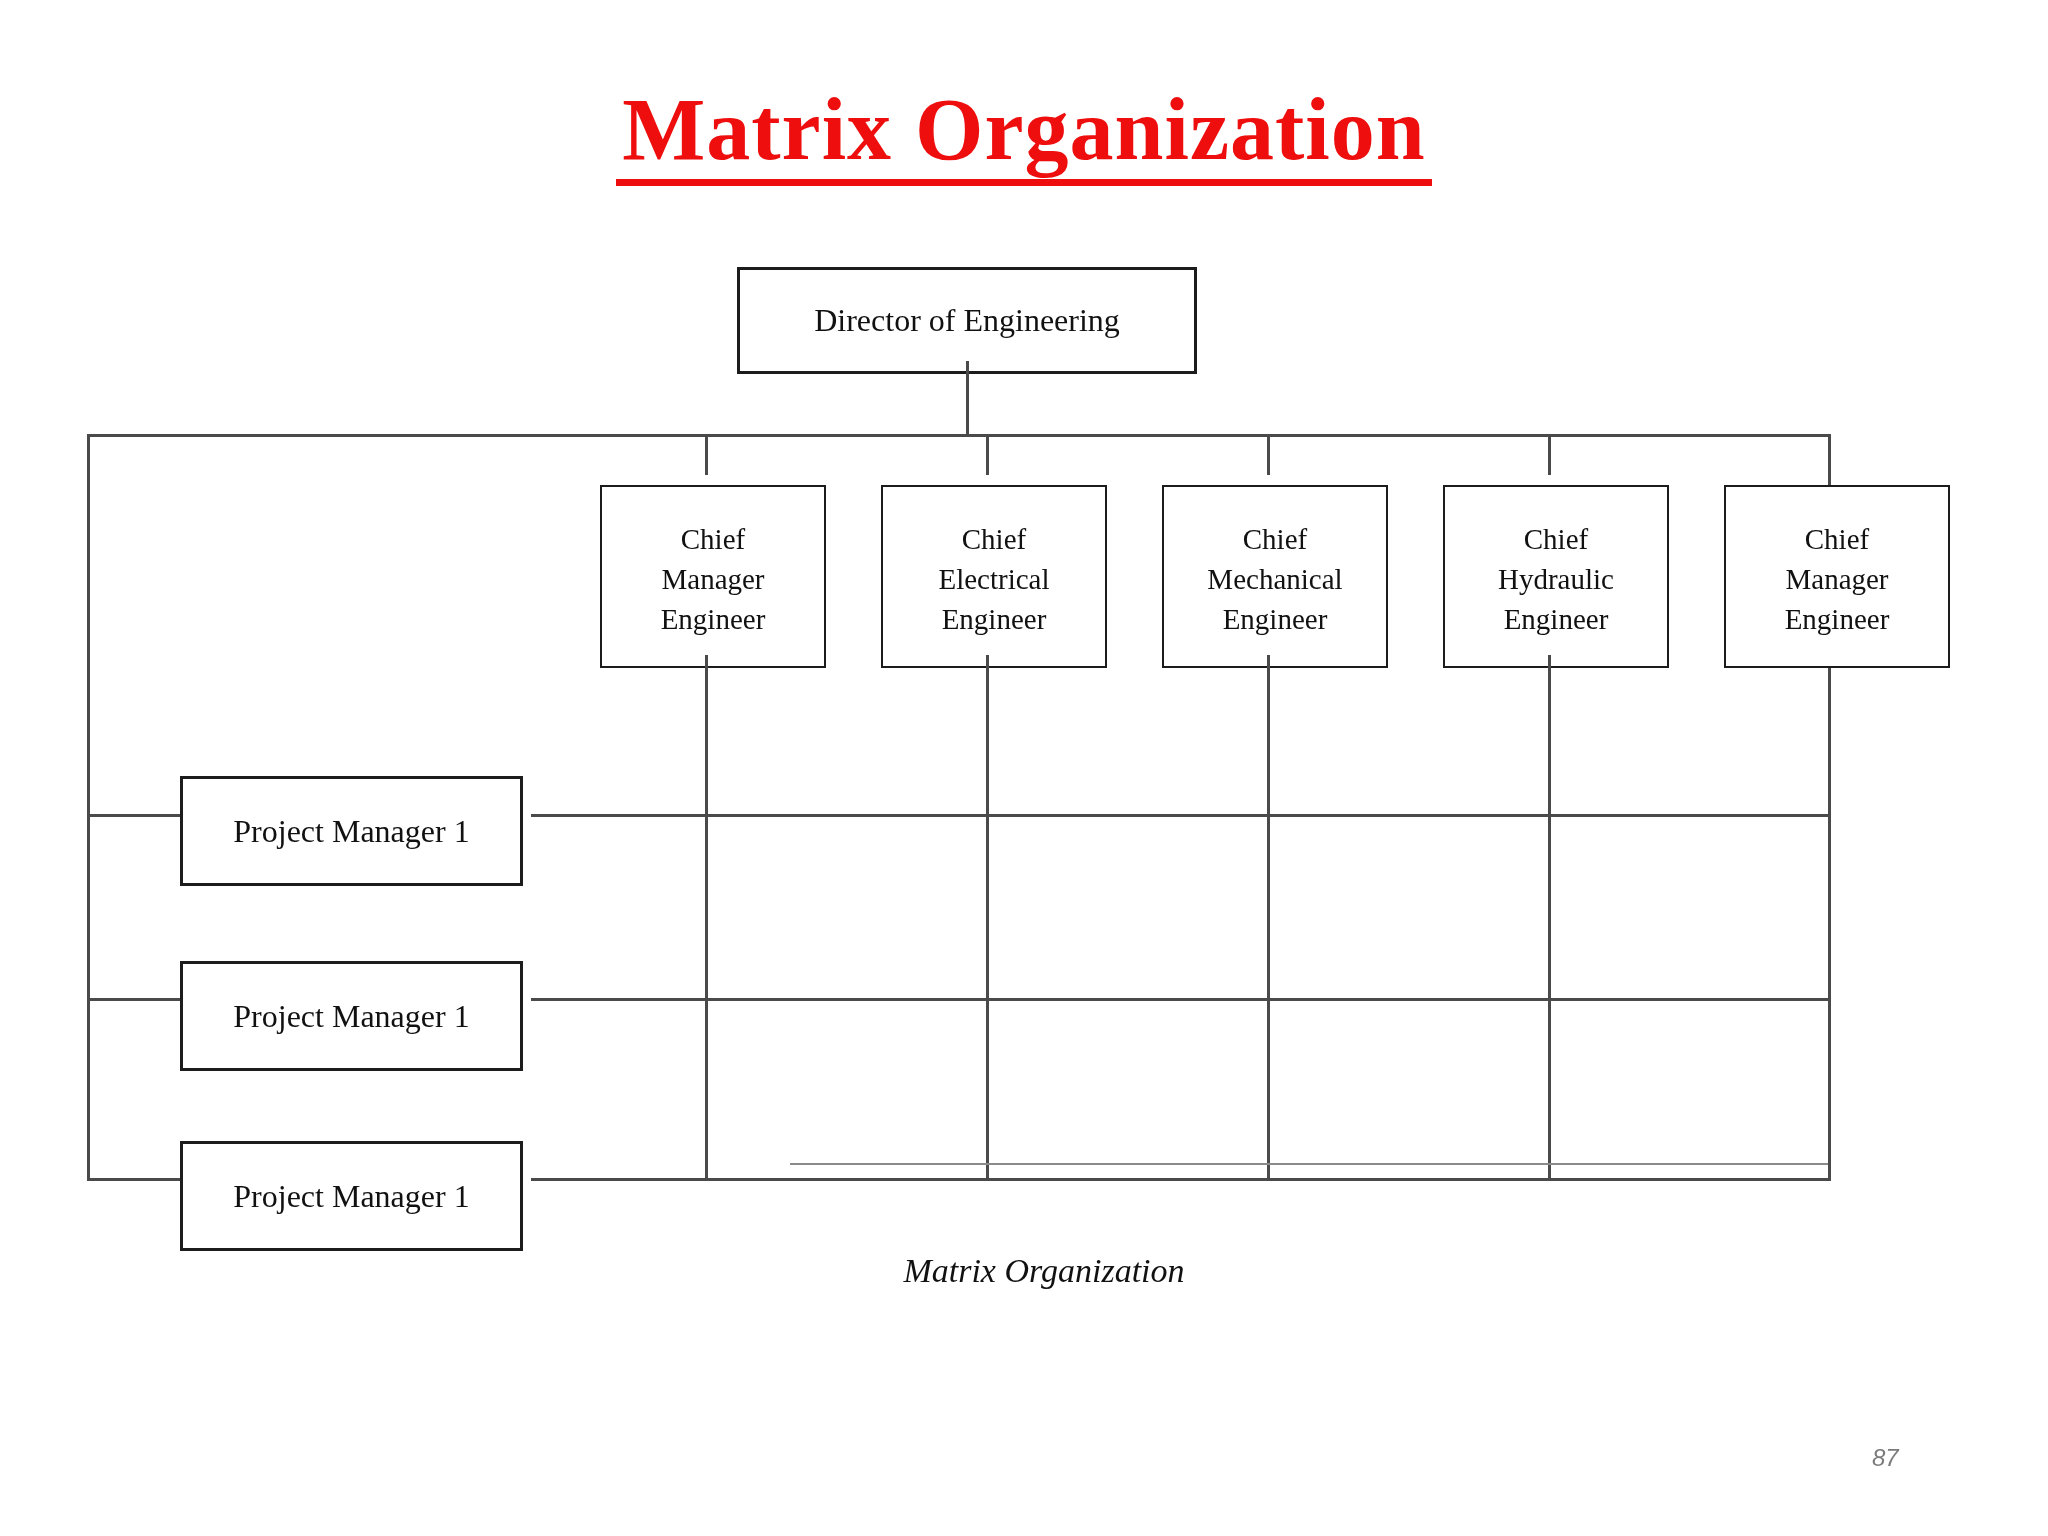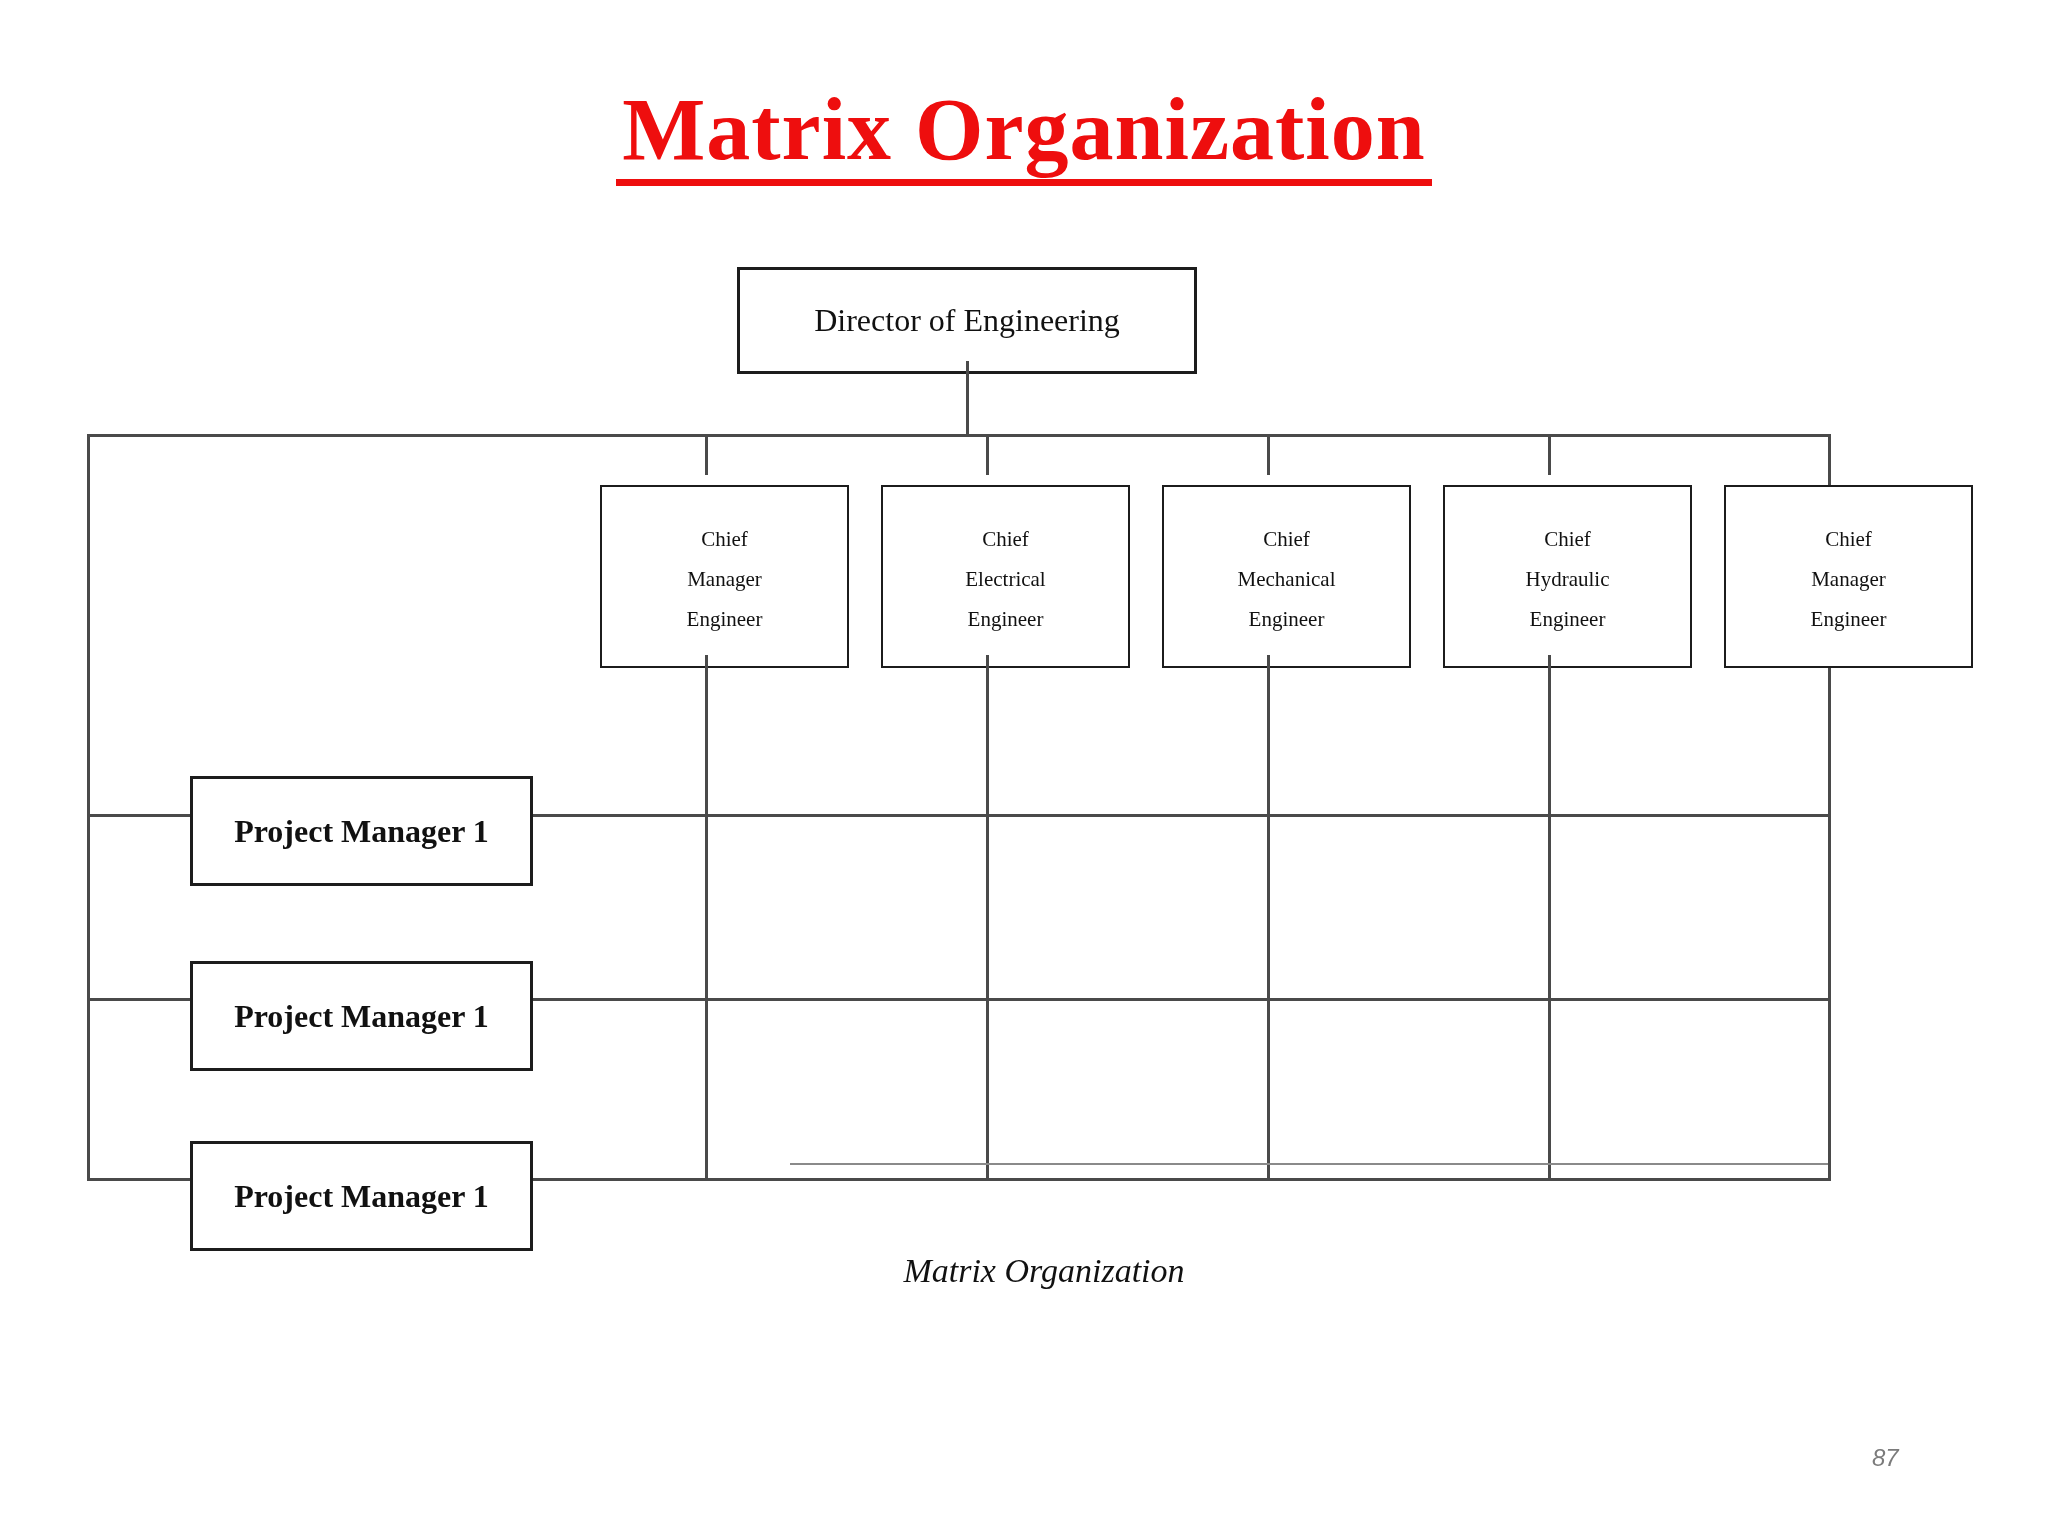--- a/index.html
+++ b/index.html
@@ -40,33 +40,33 @@
     box-sizing:border-box;
     display:flex;align-items:center;justify-content:center;
     text-align:center;
     margin-top:12px;
   }
   .hline,.vline{position:absolute;background:var(--line-color);}
 
   .director{left:737px;top:255px;width:460px;height:107px;font-size:32px;}
 
   .chief{
-    top:473px;width:249px;height:183px;
+    top:473px;width:226px;height:183px;
     border-width:2px;
-    font-size:21px;line-height:40px;
+    font-size:29px;line-height:40px;
     flex-direction:column;
     padding-top:5px;
   }
   .chief.c0{left:600px;}
   .chief.c1{left:881px;}
   .chief.c2{left:1162px;}
   .chief.c3{left:1443px;}
   .chief.c4{left:1724px;}
 
-  .pm{left:190px;width:343px;height:110px;font-size:32px;font-weight:bold;}
+  .pm{left:180px;width:343px;height:110px;font-size:32px;}
   .pm.r0{top:764px;}
   .pm.r1{top:949px;}
   .pm.r2{top:1129px;}
 
   
   .caption{
     position:absolute;left:724px;top:1252px;width:640px;
     text-align:center;font-style:italic;font-size:34px;
     color:var(--text-color);
   }

